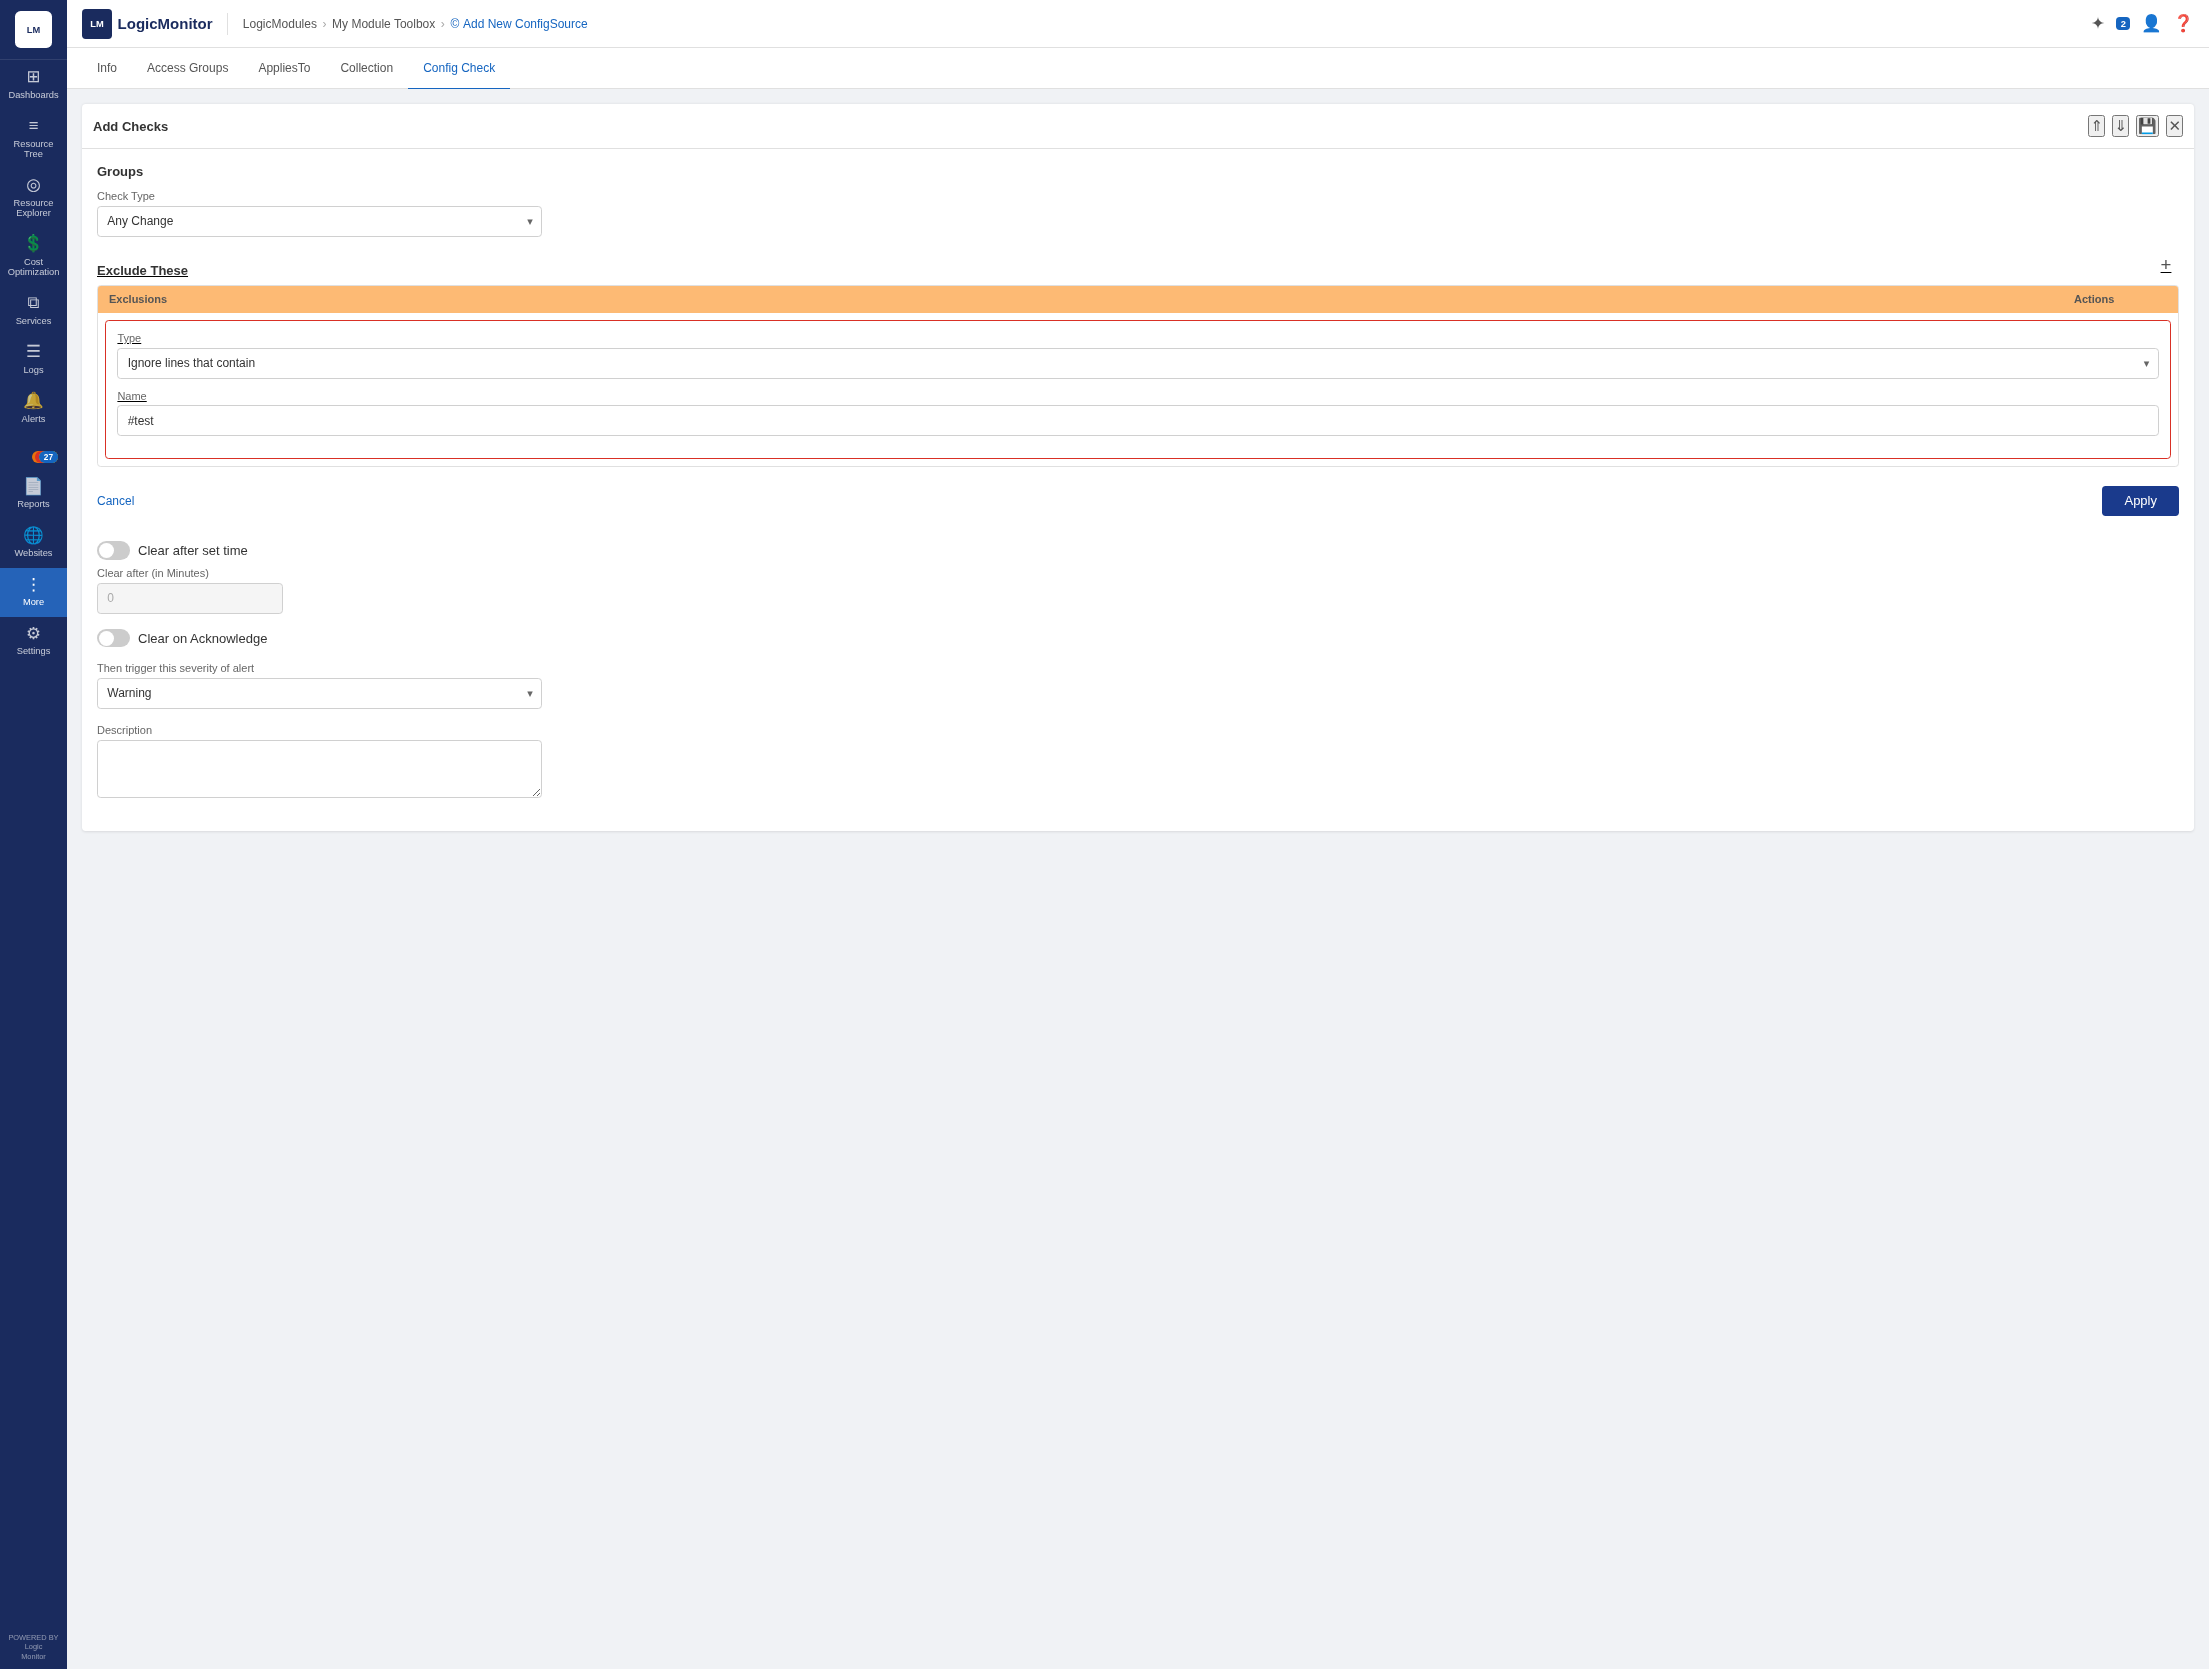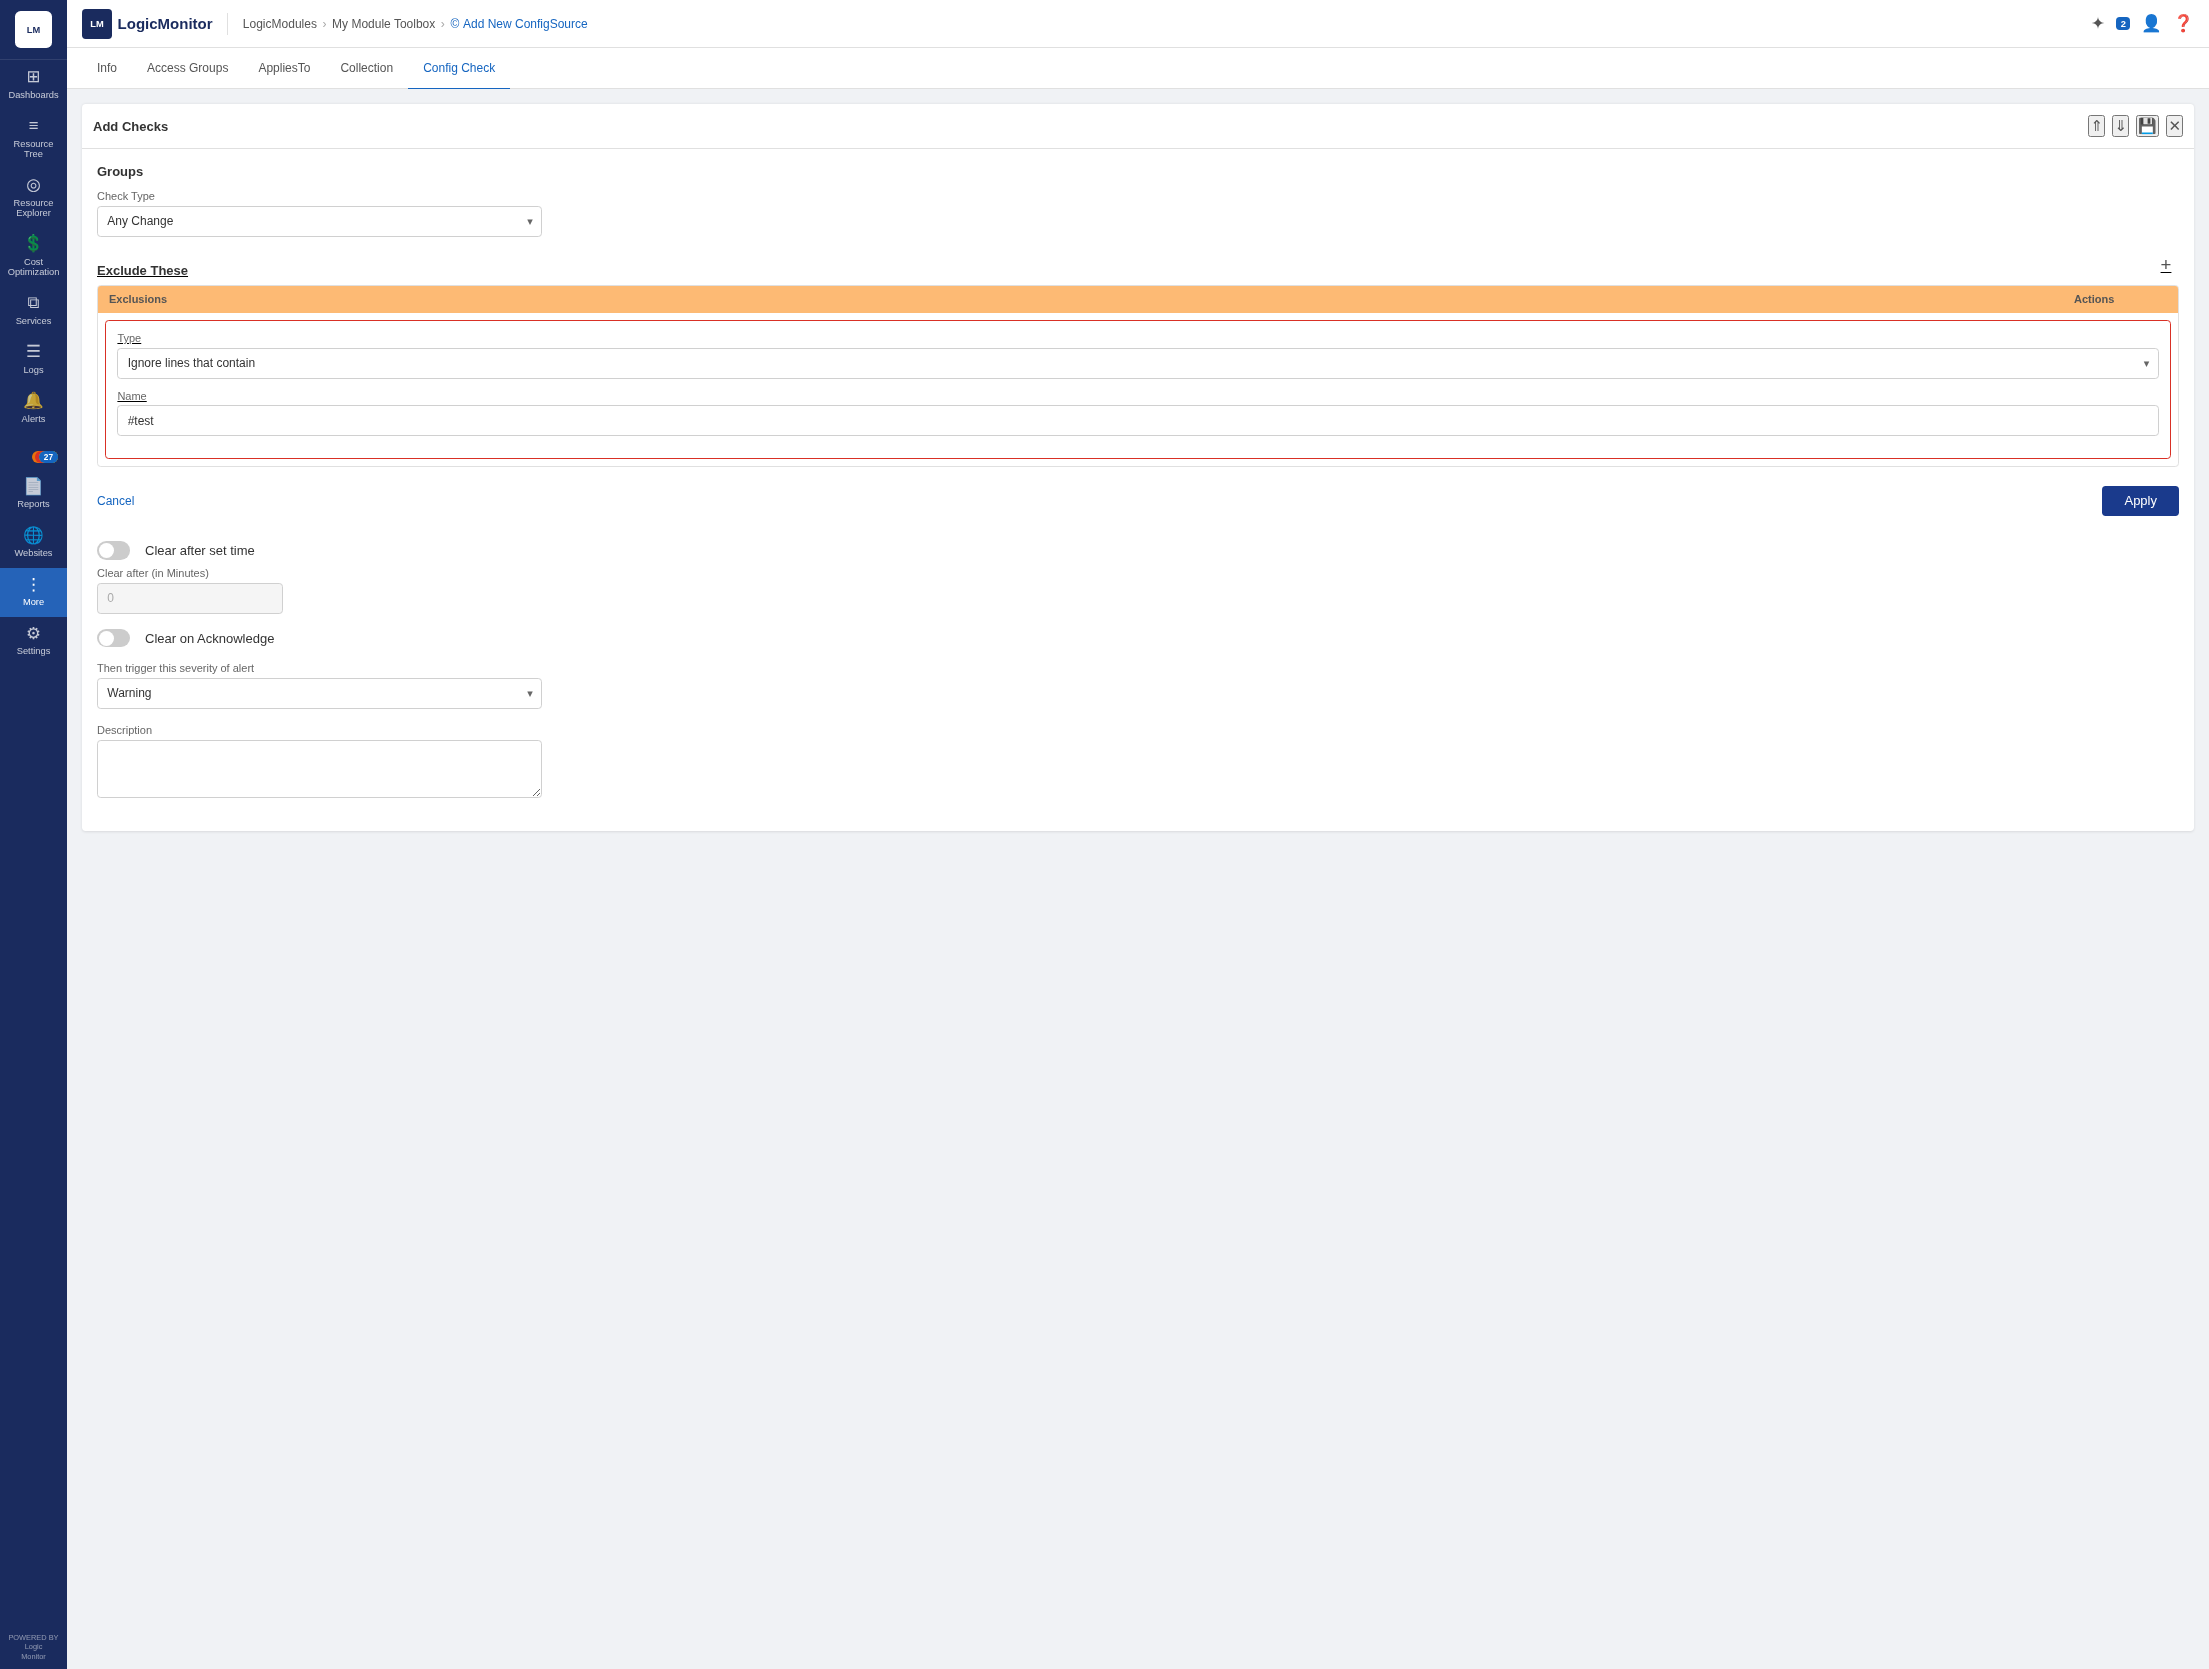--- a/index.html
+++ b/index.html
@@ -202,21 +202,21 @@
     }
     .cancel-btn {
       background: none; border: none; color: #1565c0; font-size: 12px; cursor: pointer; padding: 0;
     }
     .apply-btn {
       background: #1a3a8c; color: #fff; border: none; border-radius: 3.7px;
       padding: 7.4px 22px; font-size: 13px; font-weight: 500; cursor: pointer;
     }
 
     .toggle-row {
-      display: flex; align-items: center; gap: 15px; margin-bottom: 7.4px;
+      display: flex; align-items: center; gap: 8px; margin-bottom: 7.4px;
     }
     .toggle {
       width: 33px; height: 18.6px;
       background: #ccc; border-radius: 9.3px;
       position: relative; cursor: pointer;
       flex-shrink: 0;
     }
     .toggle::after {
       content: ''; position: absolute;
       width: 15px; height: 15px;

